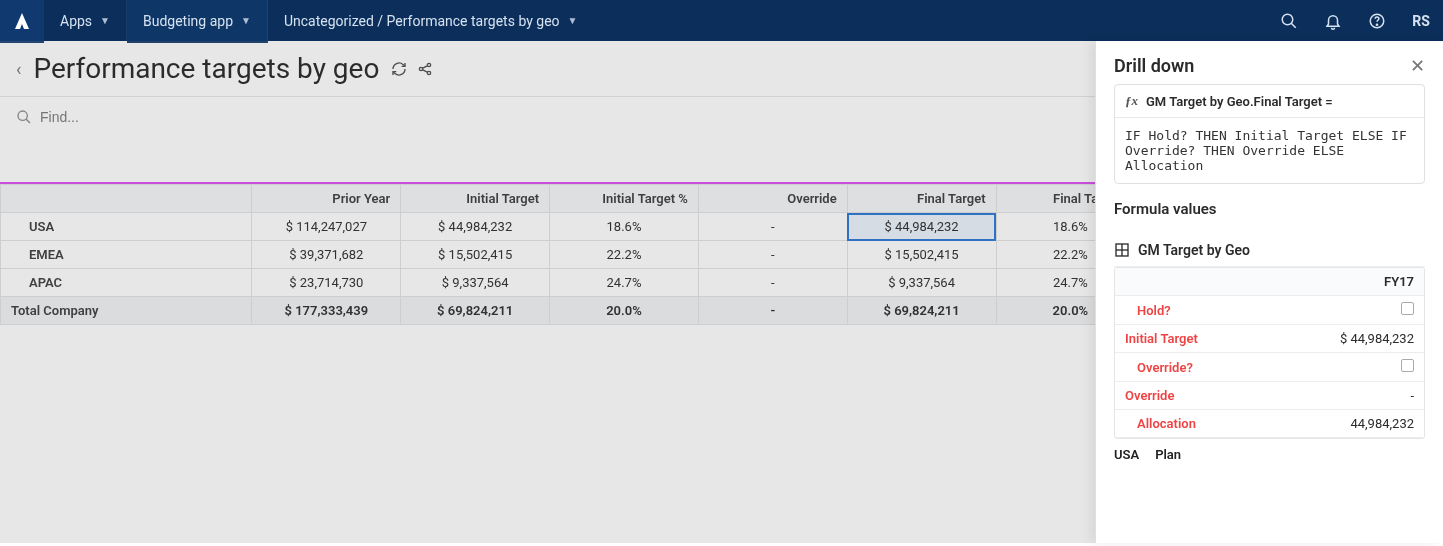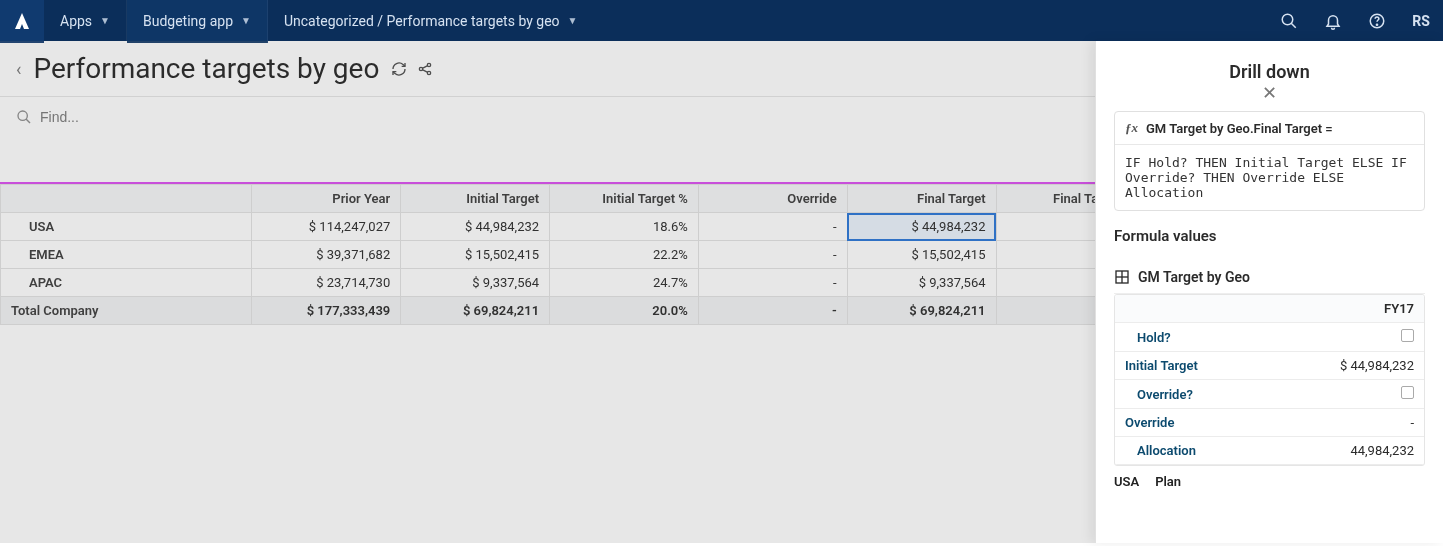--- a/index.html
+++ b/index.html
@@ -97,21 +97,21 @@
   }
   .grid th {
     background: #f5f6f7;
     font-weight:600;
     color:#333;
     text-align: right;
   }
   .grid th.rowhdr, .grid td.rowhdr {
     text-align:left; font-weight:600; color:#333; background:#f5f6f7;
   }
-  .grid td { text-align:right; color:#222; }
+  .grid td { text-align:center; color:#222; }
   .grid td.rowhdr { background:transparent; }
   .grid td.rowhdr.indent { padding-left: 28px; }
   .grid td.comments { text-align:center; }
   .grid tr.total td { background:#f1f2f3; font-weight:600; }
   .grid tr.total td.rowhdr { padding-left:10px; }
   .grid td.selected {
     outline: 2px solid #1f6fd6;
     outline-offset: -2px;
     background: #eaf2fc;
   }
@@ -128,22 +128,21 @@
     position: absolute;
     top:0; right:0; height:100%;
     width: 348px;
     background: #fff;
     border-left:1px solid #e0e0e0;
     box-shadow: -4px 0 12px rgba(0,0,0,0.08);
     display:flex; flex-direction:column;
   }
   .panel .phdr {
     display:flex; align-items:center; justify-content:space-between;
-    padding: 20px 18px 8px;
-    flex-direction: column;
+    padding: 14px 18px 8px;
   }
   .panel .phdr h2 { font-size:18px; font-weight:600; }
   .panel .phdr .close { font-size:18px; color:#777; cursor:pointer; }
   .panel .sect-title { font-size:15px; font-weight:600; padding: 8px 18px; }
   .panel .formula-box {
     margin: 0 18px;
     border:1px solid #e0e0e0; border-radius:4px;
     overflow:hidden;
   }
   .panel .formula-head {
@@ -173,21 +172,21 @@
     overflow:hidden;
   }
   .panel .fv-table table { width:100%; border-collapse: collapse; }
   .panel .fv-table td, .panel .fv-table th {
     border-bottom:1px solid #ececec;
     padding: 6px 10px;
     font-size:13px;
   }
   .panel .fv-table th { text-align:right; font-weight:600; background:#fafbfc;}
   .panel .fv-table th:first-child { text-align:left; }
-  .panel .fv-table td.label { color:#0c4a6e; font-weight:600; }
+  .panel .fv-table td.label { color:#ef4444; font-weight:600; }
   .panel .fv-table td.label.indent { padding-left:22px; }
   .panel .fv-table td.val { text-align:right; }
   .panel .fv-table .checkbox {
     display:inline-block; width:13px;height:13px;border:1px solid #aaa;border-radius:2px;
   }
   .panel .footer-tags { padding: 8px 18px; display:flex; gap:16px; font-size:13px; font-weight:600; color:#222; }
 
   svg { display:block; }
   .col-rowhdr { width:196px; }
   .col-data { width:116px; }

